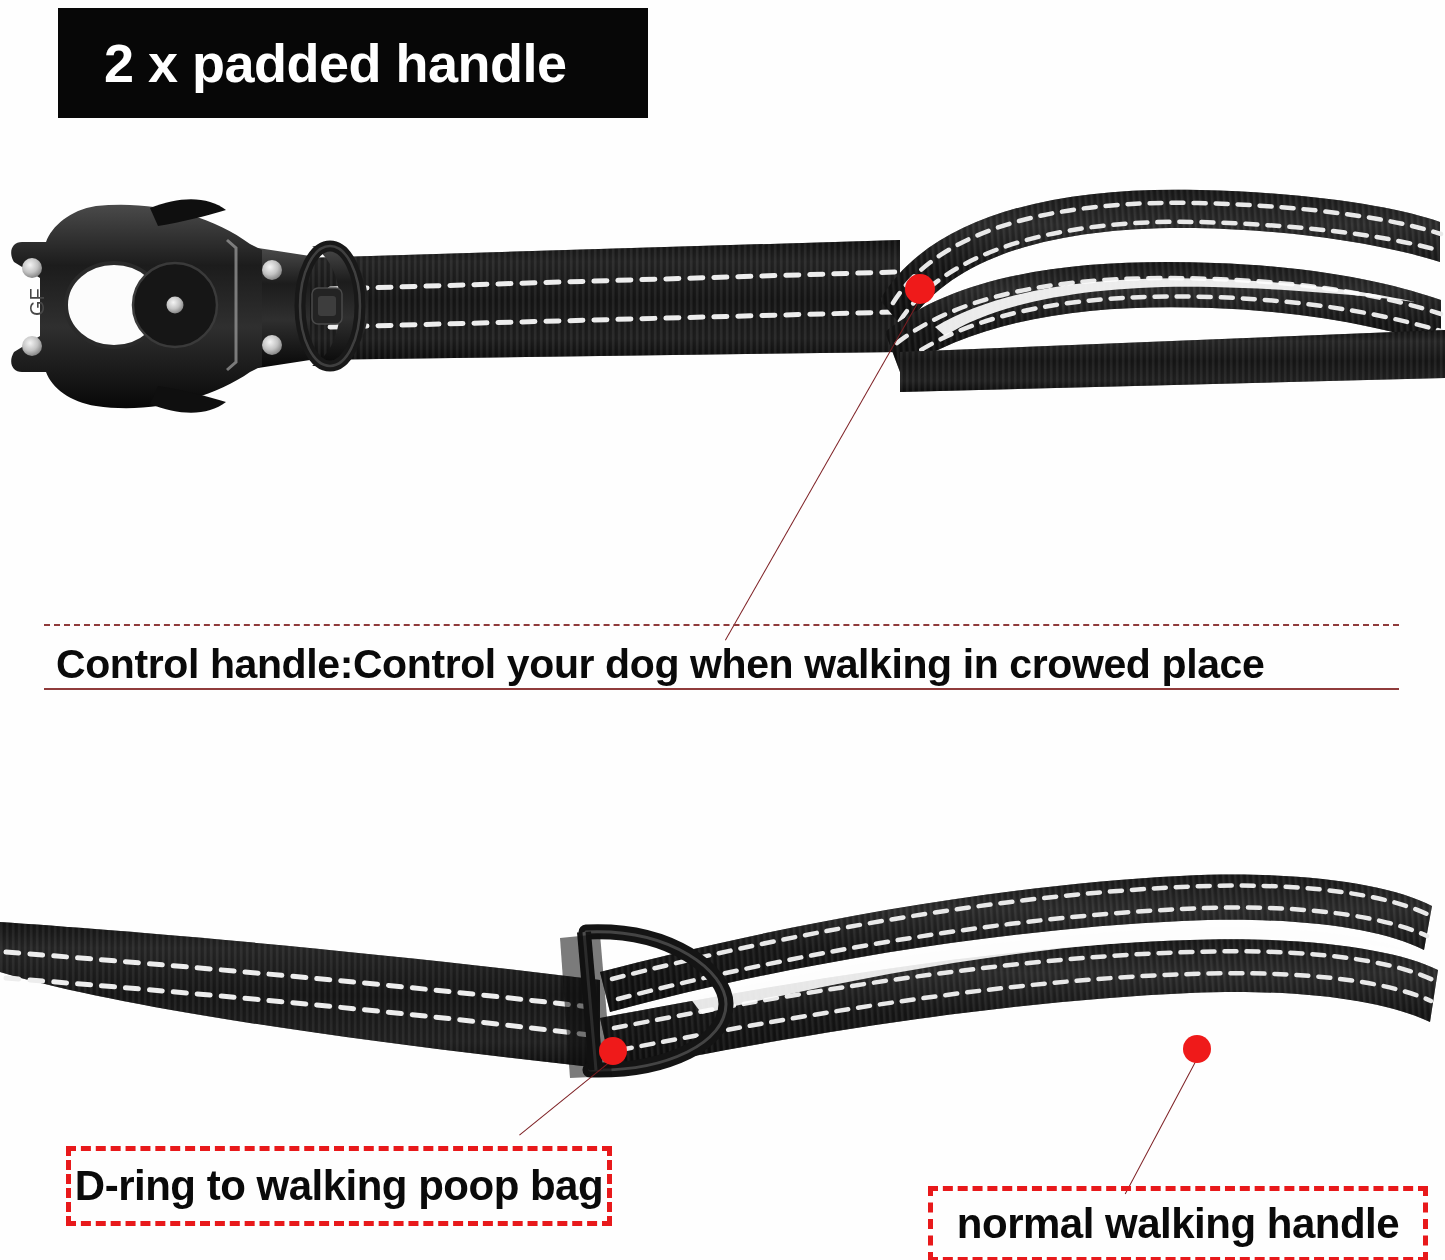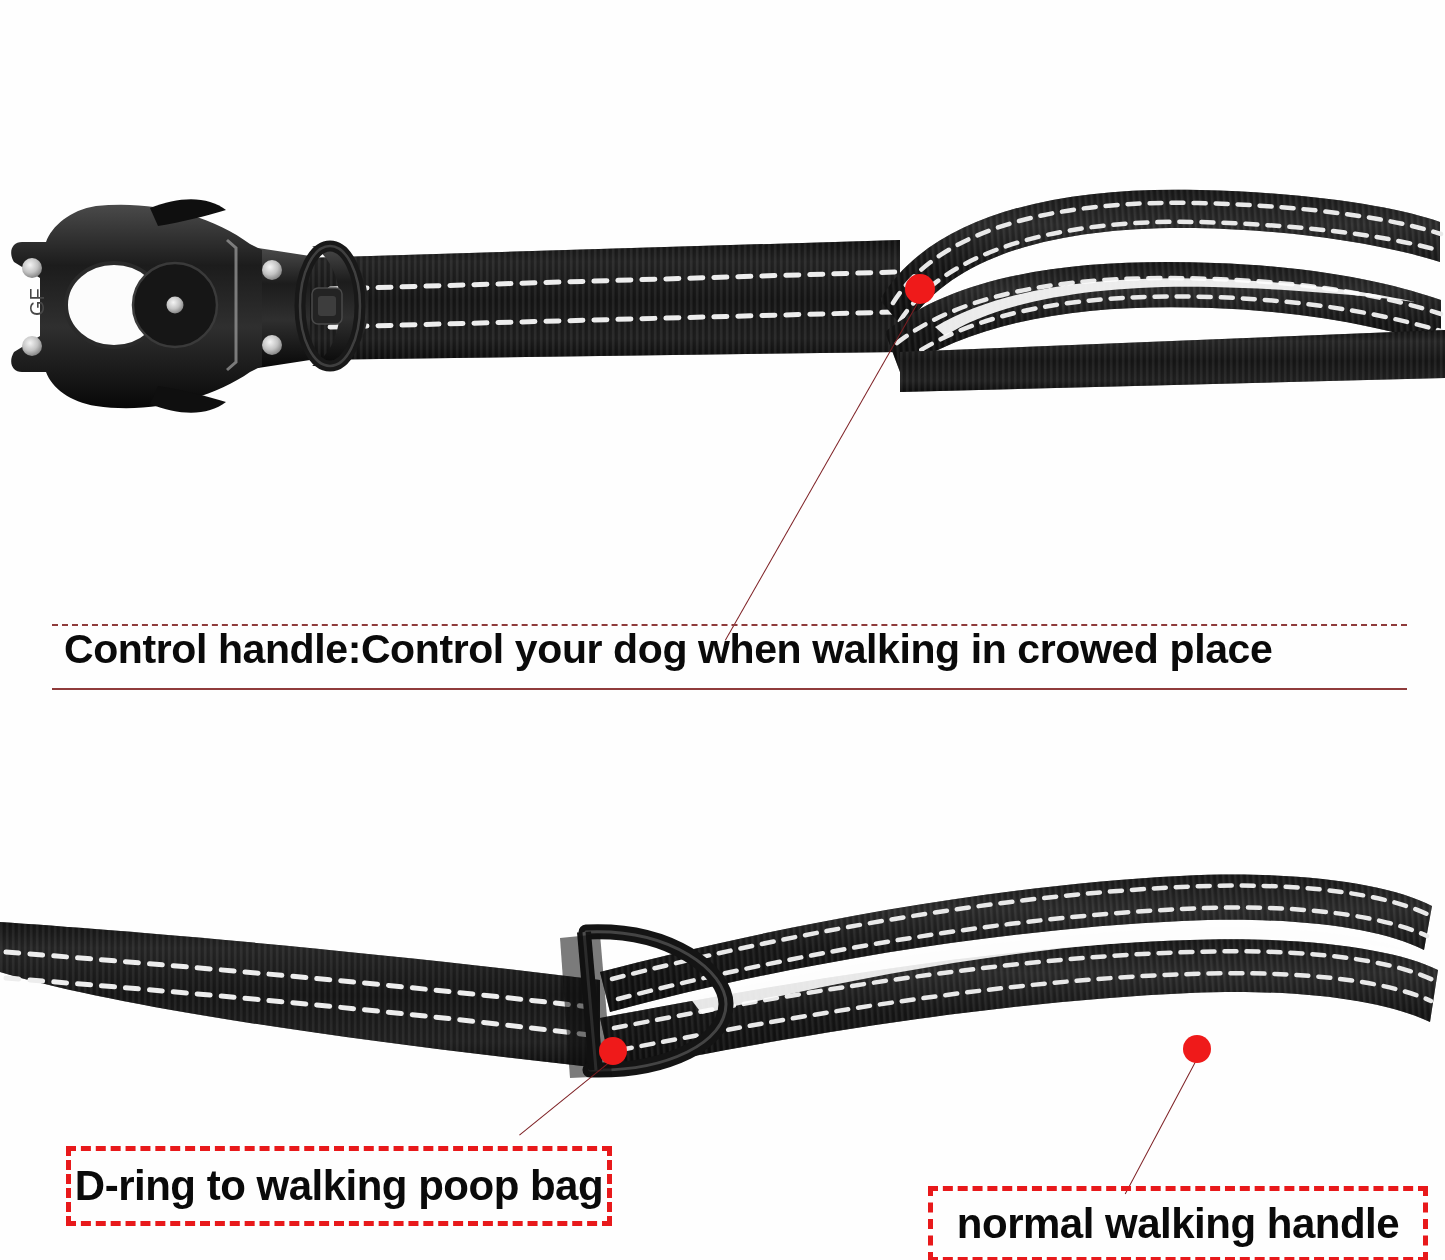--- a/index.html
+++ b/index.html
@@ -20,25 +20,25 @@
     color:#ffffff;
     font-family:"Liberation Sans",sans-serif;
     font-weight:bold;
     font-size:54px;
     letter-spacing:-0.5px;
     padding-left:46px;
     white-space:nowrap;
   }
   
   .caption-top{
-    position:absolute;left:52px;top:624px;width:1355px;height:66px;
+    position:absolute;left:44px;top:624px;width:1355px;height:66px;
     box-sizing:border-box;
     border-top:2px dashed #8f3b3b;
     border-bottom:2px solid #8f3b3b;
-    display:flex;align-items:flex-start;
+    display:flex;align-items:flex-end;
   }
   .caption-top .txt{
     font-family:"Liberation Sans",sans-serif;
     font-weight:bold;
     font-size:41px;
     color:#0a0a0a;
     white-space:nowrap;
     letter-spacing:-0.4px;
     padding-left:12px;
   }
@@ -230,20 +230,23 @@
       <path d="M586,932 C672,928 726,972 726,1004 C726,1042 668,1072 590,1070" fill="none" stroke="#141414" stroke-width="15" stroke-linecap="round"></path>
       <path d="M586,932 C672,928 726,972 726,1004 C726,1042 668,1072 590,1070" fill="none" stroke="#6b6b6b" stroke-width="3" stroke-linecap="round" opacity="0.55"></path>
 
       <line x1="584" y1="932" x2="596" y2="1070" stroke="#141414" stroke-width="14"></line>
       <line x1="584" y1="932" x2="596" y2="1070" stroke="#757575" stroke-width="3" opacity="0.6"></line>
 
       <path d="M560,938 L600,934 L612,1076 L570,1078 Z" fill="#0e0e0e" opacity="0.55"></path>
     </g>
   </svg>
 
+  <div class="banner">
+    <div class="banner-text">2 x padded handle</div>
+  </div>
 
   <div class="leader" style="left:920px;top:300px;width:392px;transform:rotate(119.7deg);"></div>
   <div class="leader" style="left:613px;top:1060px;width:120px;transform:rotate(141deg);"></div>
   <div class="leader" style="left:1197px;top:1060px;width:152px;transform:rotate(118deg);"></div>
 
   <div class="dot" style="left:905px;top:274px;width:30px;height:30px;"></div>
   <div class="dot" style="left:599px;top:1037px;width:28px;height:28px;"></div>
   <div class="dot" style="left:1183px;top:1035px;width:28px;height:28px;"></div>
 
   <div class="caption-top">

